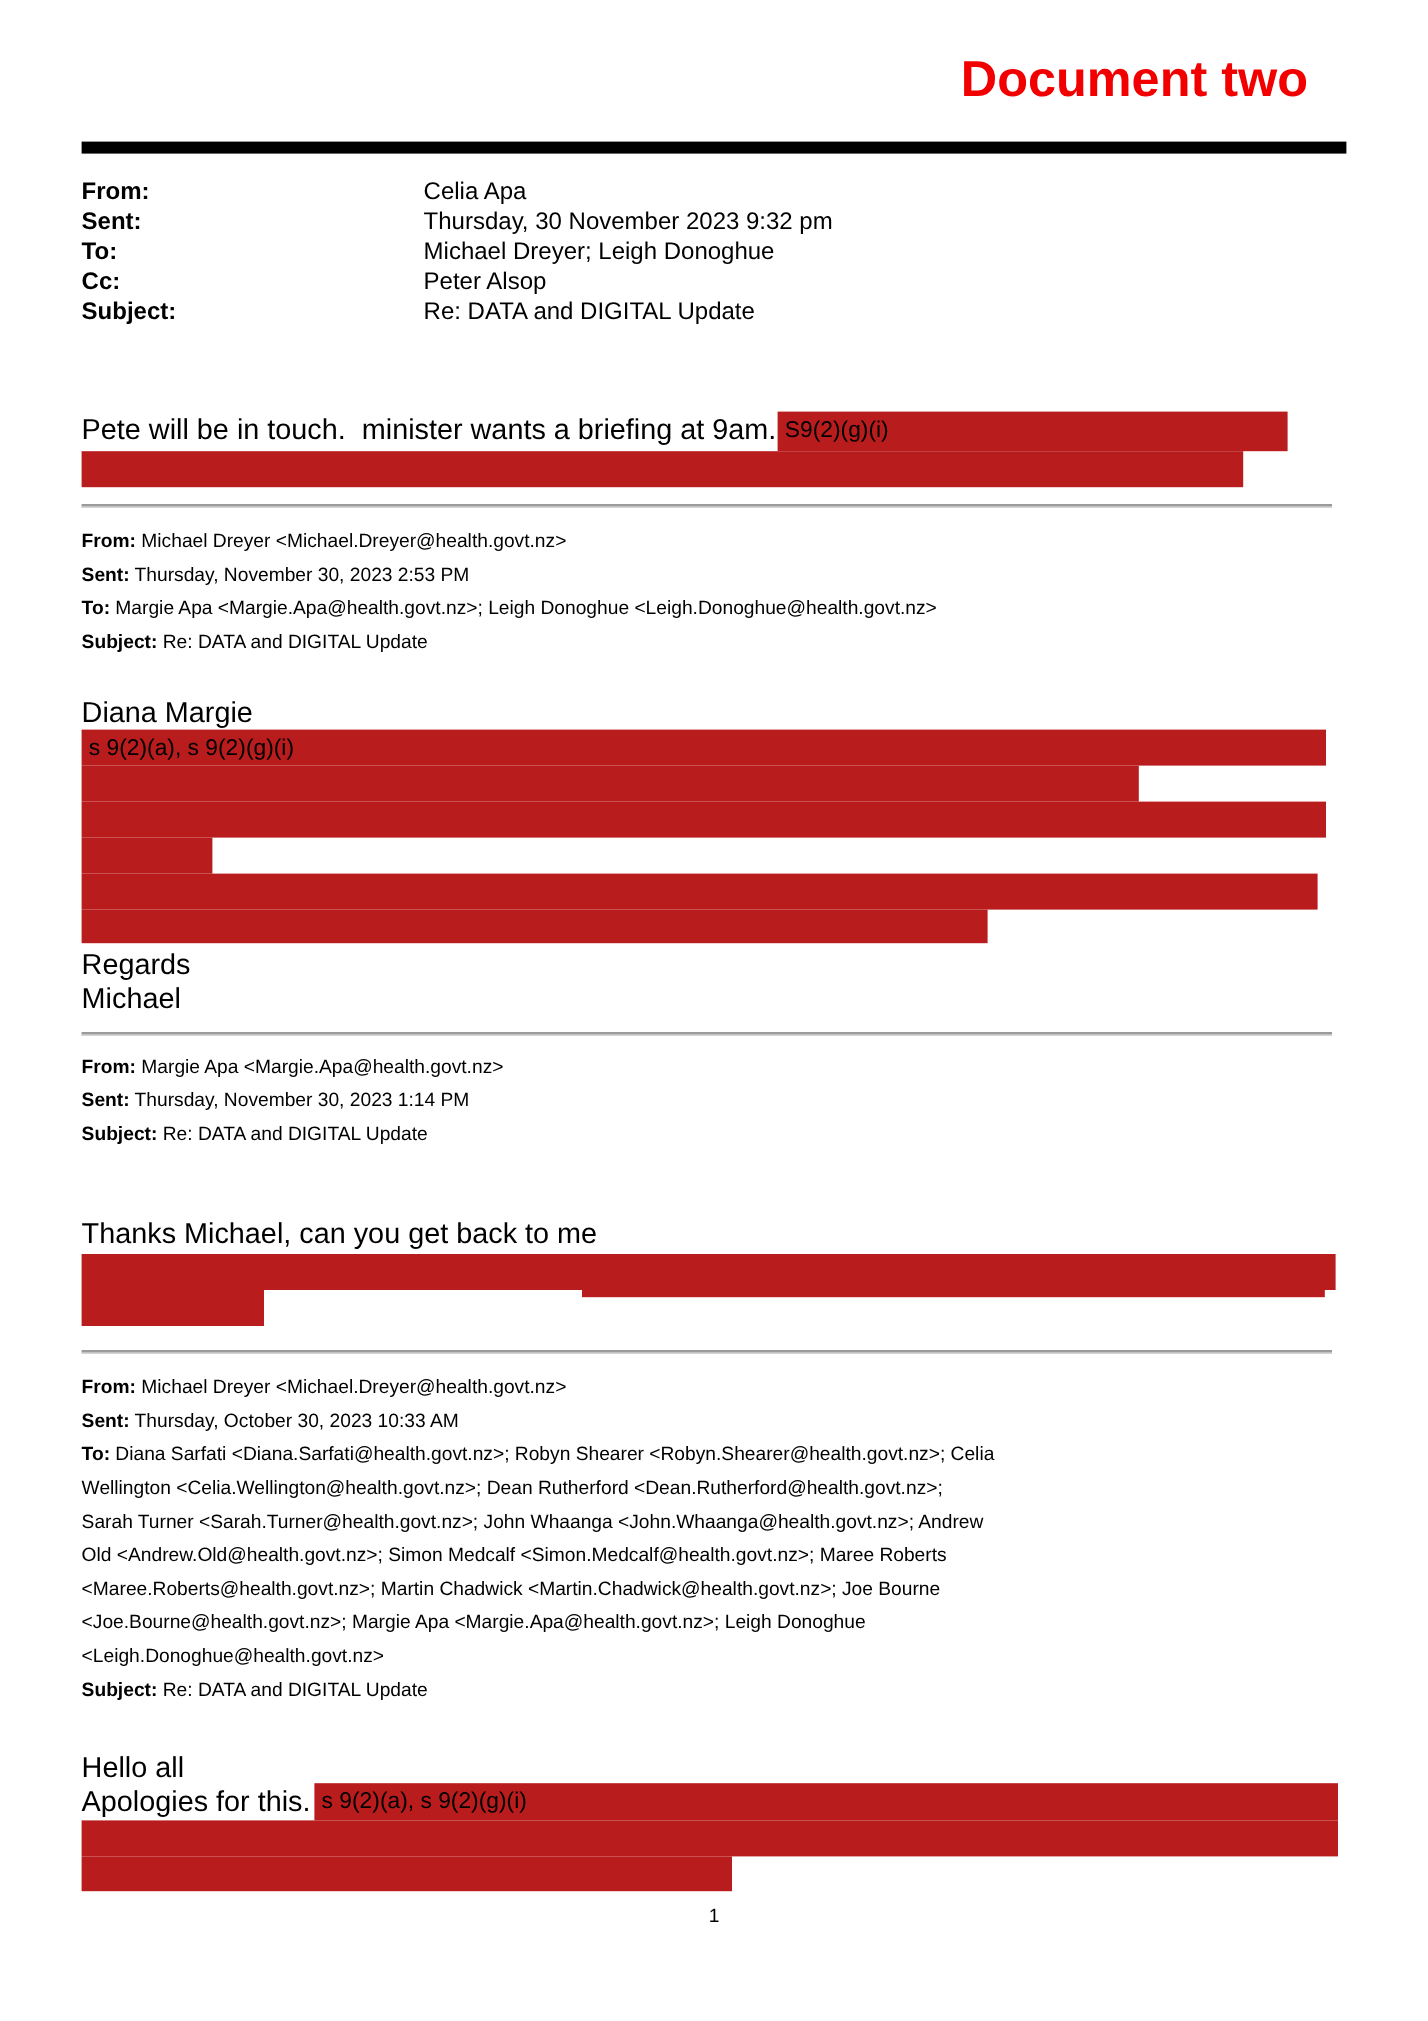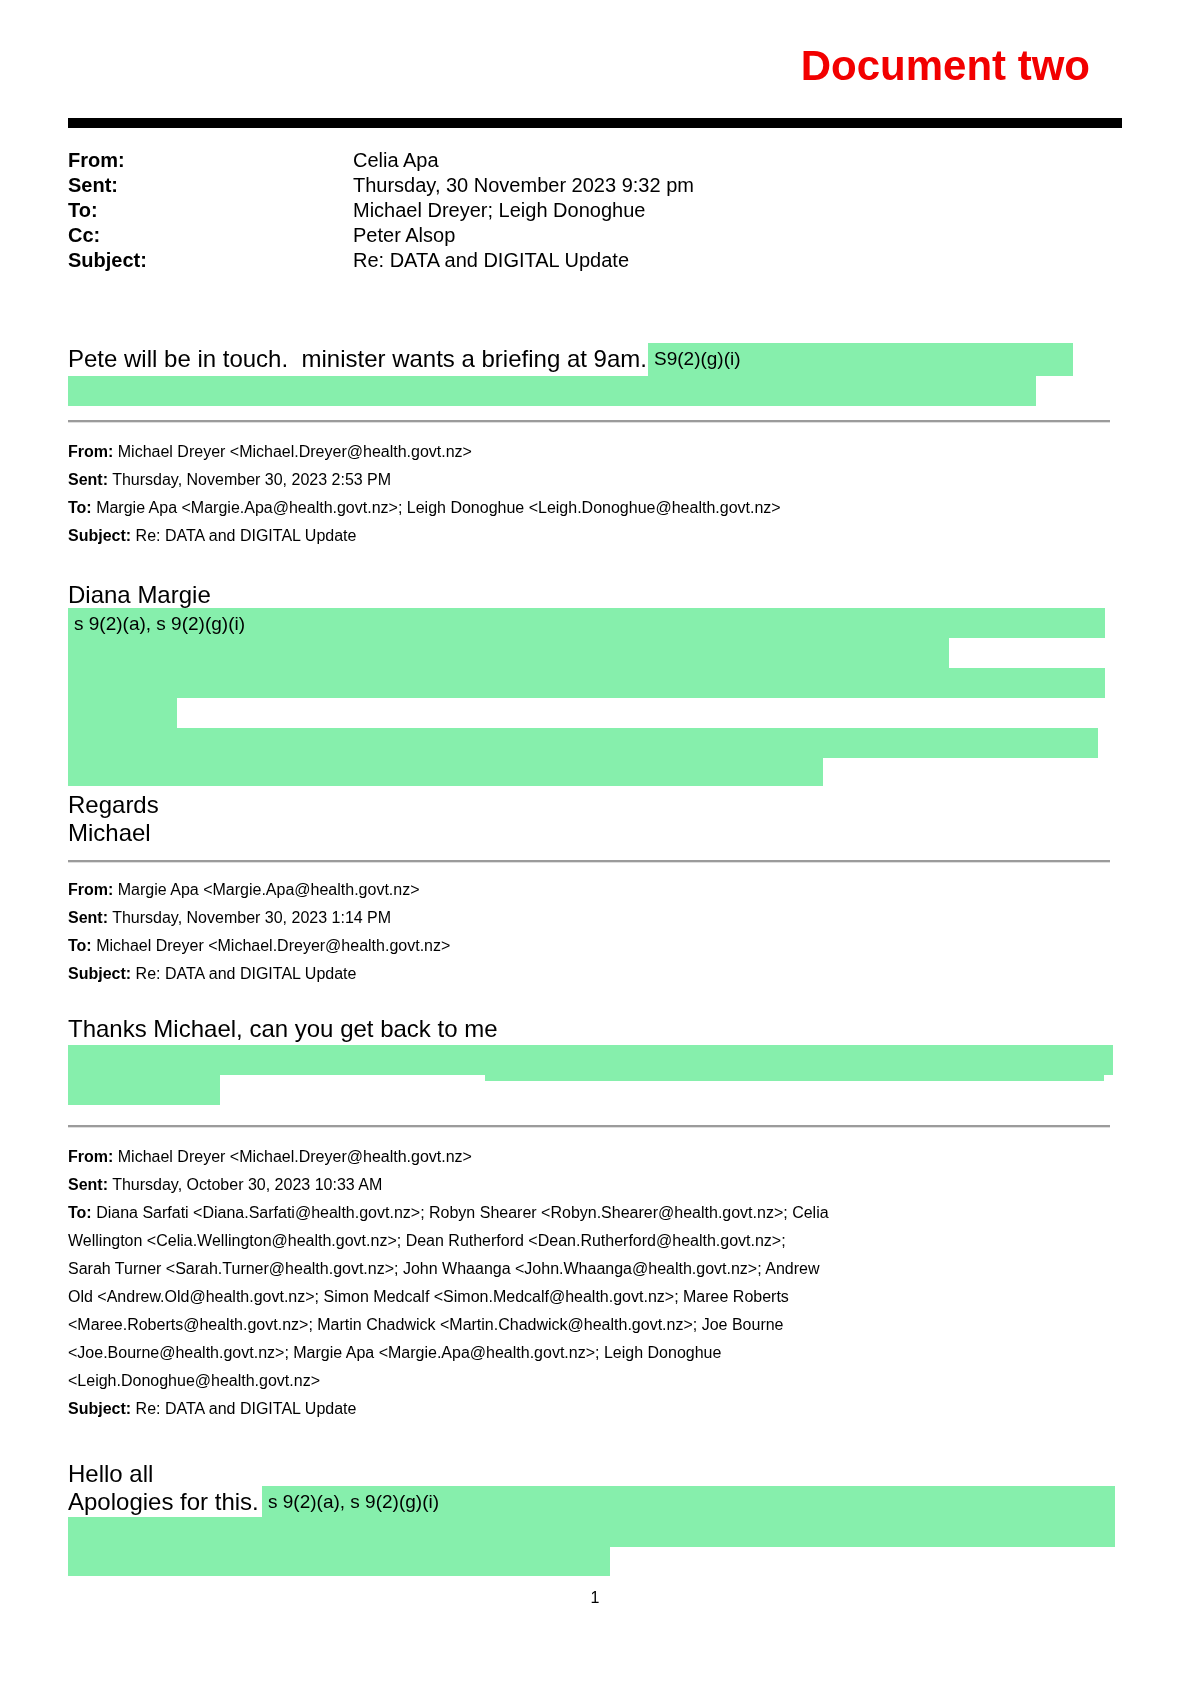--- a/index.html
+++ b/index.html
@@ -14,21 +14,21 @@
     font-size:42px; font-weight:bold; color:#f20000;
     letter-spacing:0px; text-align:right;
   }
   .black-bar { position:absolute; left:68px; top:118px; width:1054px; height:10px; background:#000; }
   .hdr1 { position:absolute; left:68px; top:148px; width:1054px; font-size:20px; }
   .hdr1-row { display:flex; height:25px; line-height:25px; }
   .hdr1-label { width:285px; font-weight:bold; flex:0 0 285px; }
   .hline { font-size:16px; line-height:28px; }
   .bodytext { font-size:24px; line-height:30px; }
   .prewrap { white-space:pre-wrap; }
-  .redaction { position:absolute; background:#86efac; }
+  .redaction { position:absolute; background:#b91c1c; }
   .red-label { display:block; font-size:19px; line-height:24px; padding:4px 0 0 6px; color:#000; }
   .divider { position:absolute; left:68px; width:1042px; height:2px; background:#9b9b9b; border-bottom:1px solid #dedede; }
   .pagenum { position:absolute; left:0; top:1589px; width:1190px; text-align:center; font-size:16px; }
 </style>
 </head>
 <body>
 
 <div class="page">
 
   <div class="doc-title">Document two</div>
@@ -104,24 +104,20 @@
   <div class="abs" style="left:68px; top:876px; width:1054px;">
     <div class="hline">
       <span class="b">From:</span>
       <span>Margie Apa &lt;Margie.Apa@health.govt.nz&gt;</span>
     </div>
     <div class="hline">
       <span class="b">Sent:</span>
       <span>Thursday, November 30, 2023 1:14 PM</span>
     </div>
     <div class="hline">
-      <span class="b">To:</span>
-      <span>Michael Dreyer &lt;Michael.Dreyer@health.govt.nz&gt;</span>
-    </div>
-    <div class="hline">
       <span class="b">Subject:</span>
       <span>Re: DATA and DIGITAL Update</span>
     </div>
   </div>
 
   <div class="abs bodytext" style="left:68px; top:1014px; width:430px;">Thanks Michael, can you get back to me</div>
   <div class="redaction" style="left:485px; top:1048px; width:619px; height:33px;">
     <span class="red-label">S9(2)(a), S9(2)(g)(i)</span>
   </div>
   <div class="redaction" style="left:68px; top:1045px; width:1045px; height:30px;"></div>

